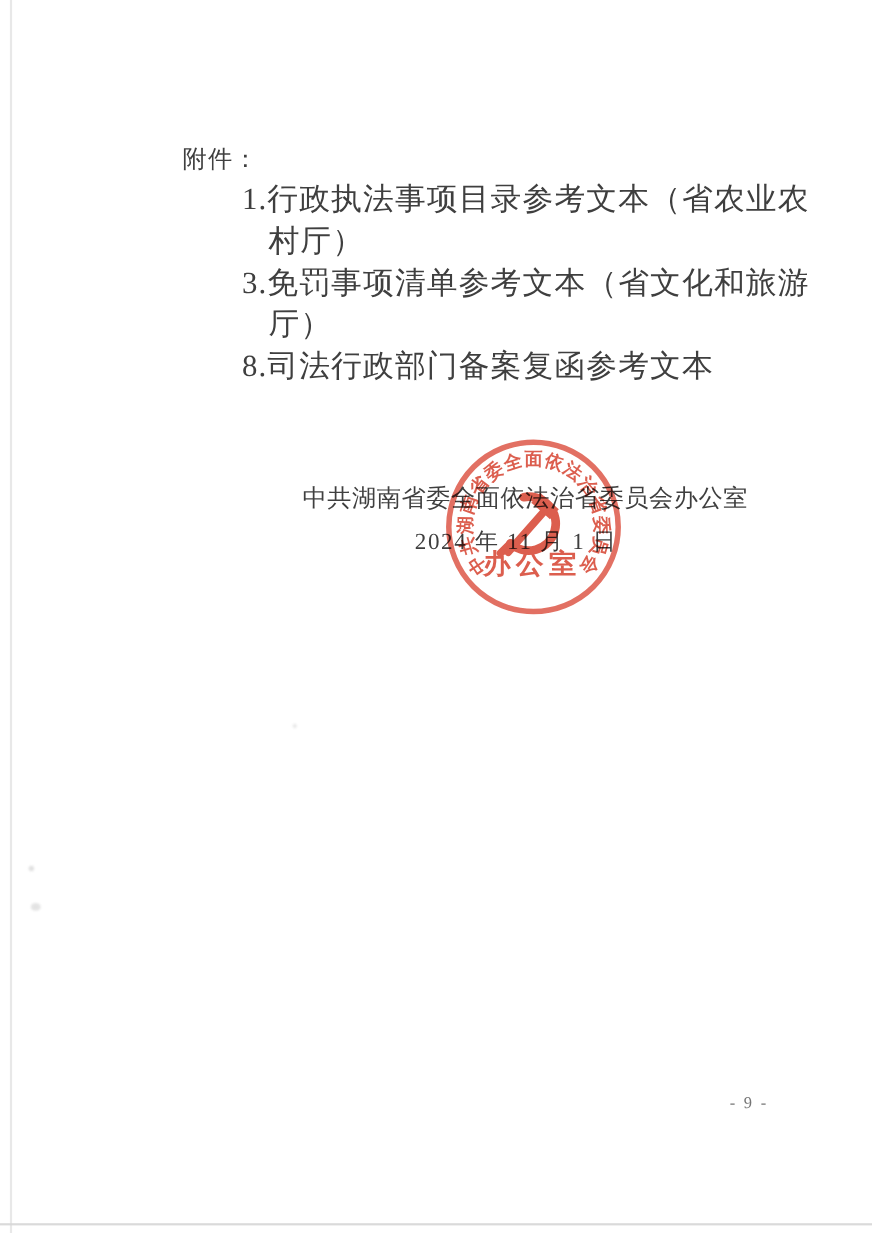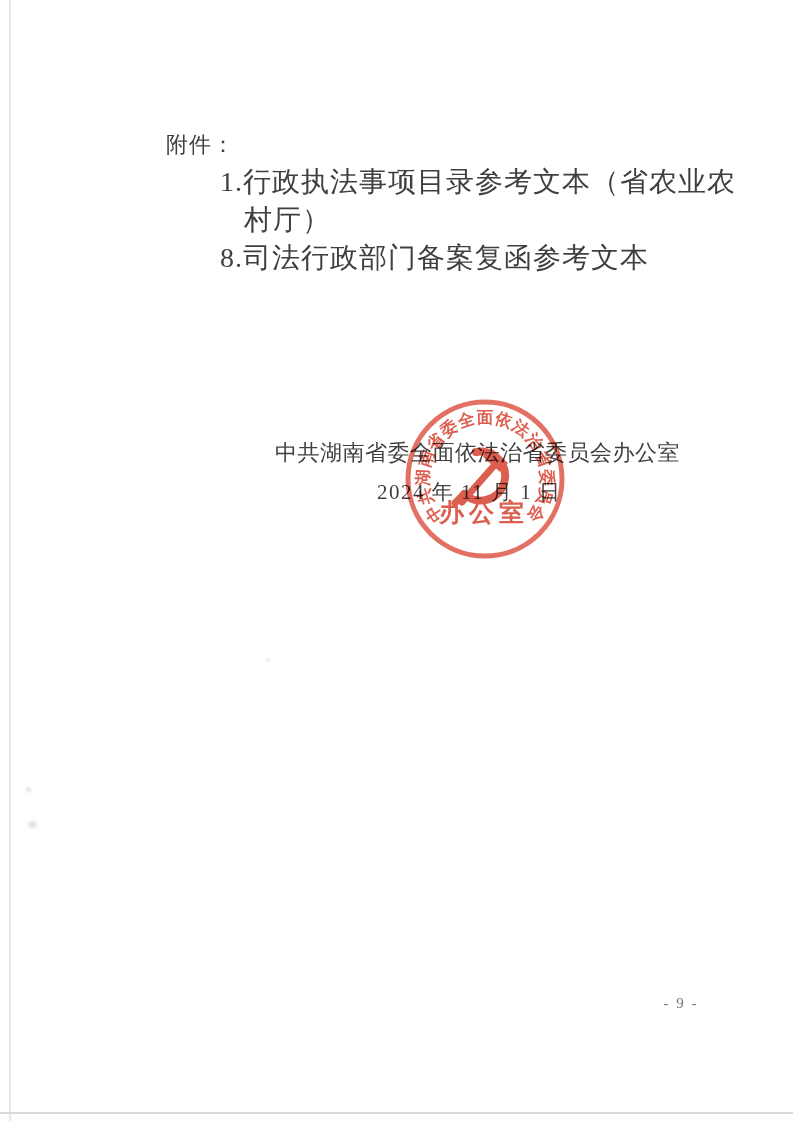--- a/index.html
+++ b/index.html
@@ -75,20 +75,21 @@
 
 <div class="page" style="--paper: #ffffff; --ink: #3f3f3f; --seal: #d9503f; --seal-ring: #e06455;">
 
   <div class="scan-edge-left"></div>
   <div class="scan-edge-bottom"></div>
 
   <div class="att-label">附件：</div>
 
   <div class="att-items">
     <div class="att-item">1.行政执法事项目录参考文本（省农业农村厅）</div>
+    <div class="att-item">3.免罚事项清单参考文本（省文化和旅游厅）</div>
     <div class="att-item">8.司法行政部门备案复函参考文本</div>
   </div>
 
   <div class="sig-org">中共湖南省委全面依法治省委员会办公室</div>
 
   <div class="sig-date">2024 年 11 月 1 日</div>
 
   <svg class="seal" id="seal-svg" viewBox="0 0 170 170">
     <circle class="ring" cx="85" cy="85" r="77" fill="none" stroke-width="5"></circle>
     <g id="seal-arc">

